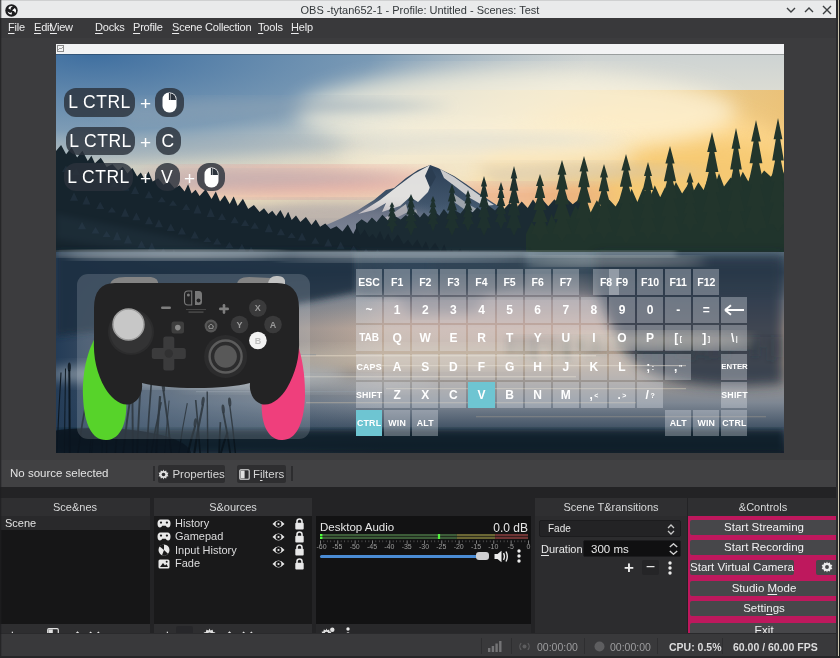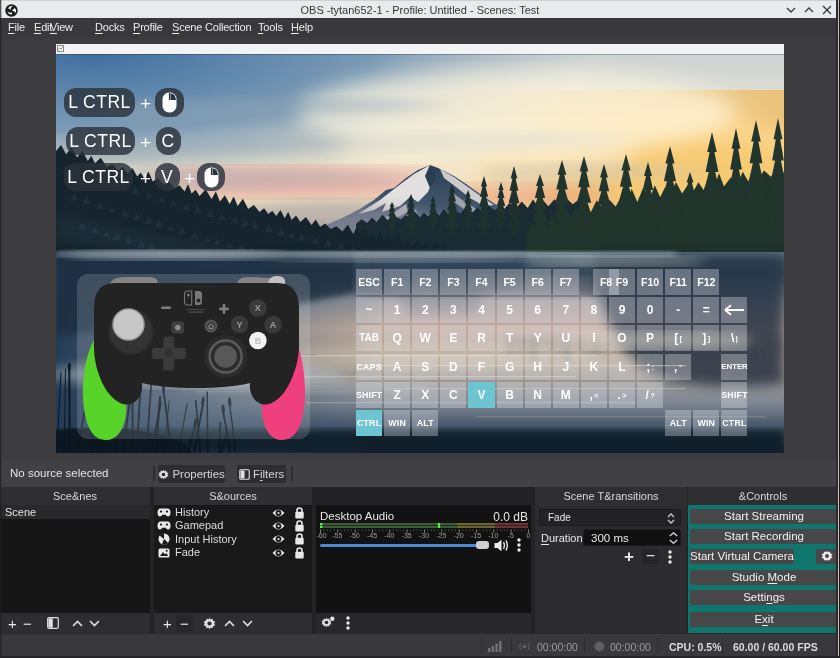--- a/index.html
+++ b/index.html
@@ -22,21 +22,21 @@
 .s11{font-size:10.5px;line-height:26px}
 .s10{font-size:10px;line-height:26px}
 .s9{font-size:8.8px;line-height:26px;letter-spacing:0.2px}
 .s8{font-size:7.8px;line-height:26px}
 .sub{font-size:7px;margin-left:1.5px;vertical-align:1px}
 #toolbar{position:absolute;left:0;top:460px;width:840px;height:27px;background:#414143}
 #toolbar .nss{position:absolute;left:10px;top:7px;font-size:11.5px;color:#e4e4e4}
 .tbtn{position:absolute;top:5px;height:18px;background:#2e2e30;border-radius:2px;color:#d6d6d6;font-size:11.5px;line-height:18px;text-align:center}
 .tsep{position:absolute;top:6px;width:2px;height:15px;background:#2d2d2f}
 #dockarea{position:absolute;left:0;top:487px;width:840px;height:146px;background:#232325}
-.dock{position:absolute;top:0;height:146px}
+.dock{position:absolute;top:11px;height:146px}
 .dhead{position:absolute;left:0;top:0;width:100%;height:18px;background:#2f2f31;color:#d8d9da;font-size:11px;text-align:center;line-height:18px}
 .dbody{position:absolute;left:0;top:18px;width:100%;height:108px}
 .dtool{position:absolute;left:0;top:126px;width:100%;height:20px;background:#2e2e30;color:#e0e0e0}
 .ticon{position:absolute;top:2px;font-size:15px;color:#e8e8e8}
 #statusbar{position:absolute;left:0;top:633px;width:840px;height:25px;background:#39393b;border-top:1px solid #2a2a2c;font-size:10.5px;color:#9c9c9e}
 #statusbar .ssep{position:absolute;top:4px;width:1px;height:16px;background:#2e2e30}
 .srow{position:absolute;height:13.3px;width:100%;color:#dcdcdd;font-size:11px}
 .srow .nm{position:absolute;left:21px;top:0.5px}
 .controlbtn{position:absolute;background:#47474a;border-radius:2px;color:#f0f0f1;font-size:11.5px;text-align:center;line-height:15px;height:15px}
 u{text-underline-offset:2px}
@@ -706,21 +706,21 @@
 <div style="position:absolute;left:107px;top:44px;width:17px;height:15px;background:#252527;border-radius:2px;text-align:center;font-size:16px;color:#ececec;line-height:13px">−</div>
 <svg width="4" height="14" viewBox="0 0 4 14" style="position:absolute;left:133px;top:45px">
           <circle cx="2" cy="2" r="1.7" fill="#ececec"></circle>
           <circle cx="2" cy="7" r="1.7" fill="#ececec"></circle>
           <circle cx="2" cy="12" r="1.7" fill="#ececec"></circle>
         </svg>
 </div>
     </div>
 <div class="dock" style="left:688px;width:150px">
       <div class="dhead">&amp;Controls</div>
-      <div class="dbody" style="background:#0f766e;height:128px">
+      <div class="dbody" style="background:#be185d;height:128px">
 <div class="controlbtn" style="left:2px;top:4px;width:148px">Start Streaming</div>
 <div class="controlbtn" style="left:2px;top:24px;width:148px">Start Recording</div>
 <div class="controlbtn" style="left:2px;top:44px;width:104px">Start Virtual Camera</div>
 <div class="controlbtn" style="left:2px;top:65px;width:148px">Studio <u>M</u>ode</div>
 <div class="controlbtn" style="left:2px;top:85px;width:148px">Setti<u>n</u>gs</div>
 <div class="controlbtn" style="left:2px;top:107px;width:148px">E<u>x</u>it</div>
 <div class="controlbtn" style="left:128px;top:44px;width:22px"><svg width="12" height="12" viewBox="0 0 13 13" style="vertical-align:-2px">
             <path d="M6.5,0.5 L7.4,2.5 L9.6,1.7 L10.1,3.9 L12.3,4.4 L11.2,6.5 L12.3,8.6 L10.1,9.1 L9.6,11.3 L7.4,10.5 L6.5,12.5 L5.6,10.5 L3.4,11.3 L2.9,9.1 L0.7,8.6 L1.8,6.5 L0.7,4.4 L2.9,3.9 L3.4,1.7 L5.6,2.5 Z" fill="#ececec"></path>
             <circle cx="6.5" cy="6.5" r="2.1" fill="#47474a"></circle>
           </svg></div>

